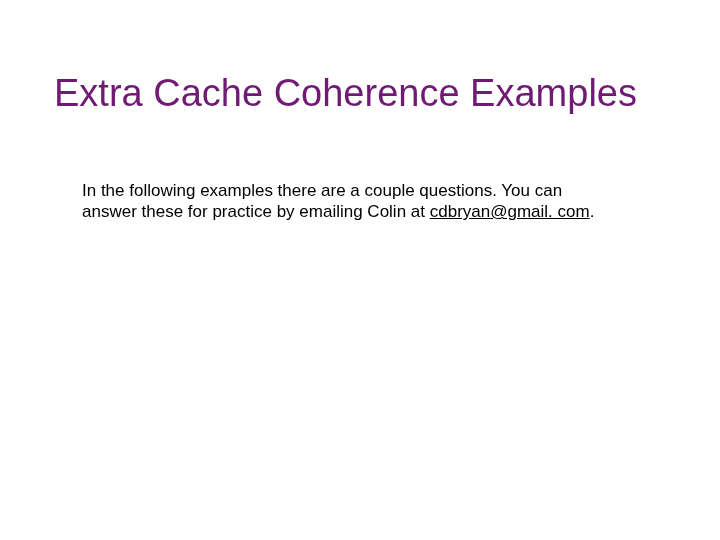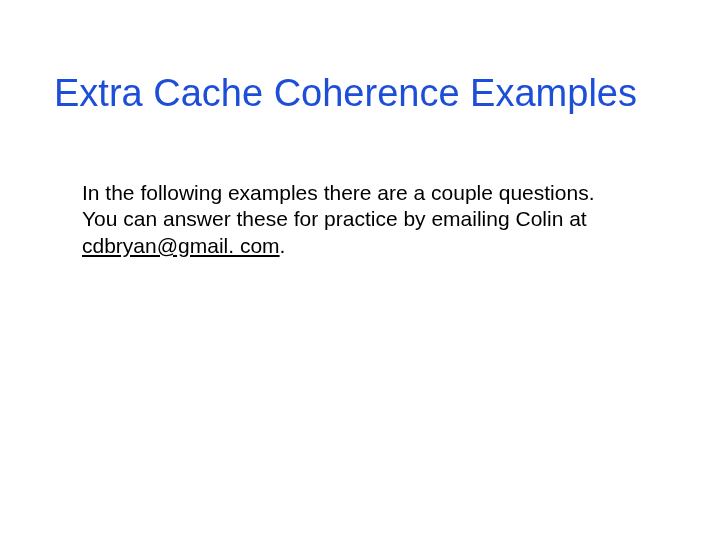--- a/index.html
+++ b/index.html
@@ -19,28 +19,28 @@
     box-sizing: border-box;
   }
   .title {
     position: absolute;
     top: 72px;
     left: 54px;
     right: 30px;
     font-size: 38px;
     font-weight: 400;
     letter-spacing: 0px;
-    color: #1d4ed8;
+    color: #701a75;
   }
   .body {
     position: absolute;
     top: 180px;
     left: 82px;
     width: 520px;
-    font-size: 21px;
+    font-size: 17px;
     line-height: 1.25;
     color: #000;
   }
   .email-link {
     text-decoration: underline;
     color: #000;
     cursor: pointer;
   }
 </style>
 </head>

